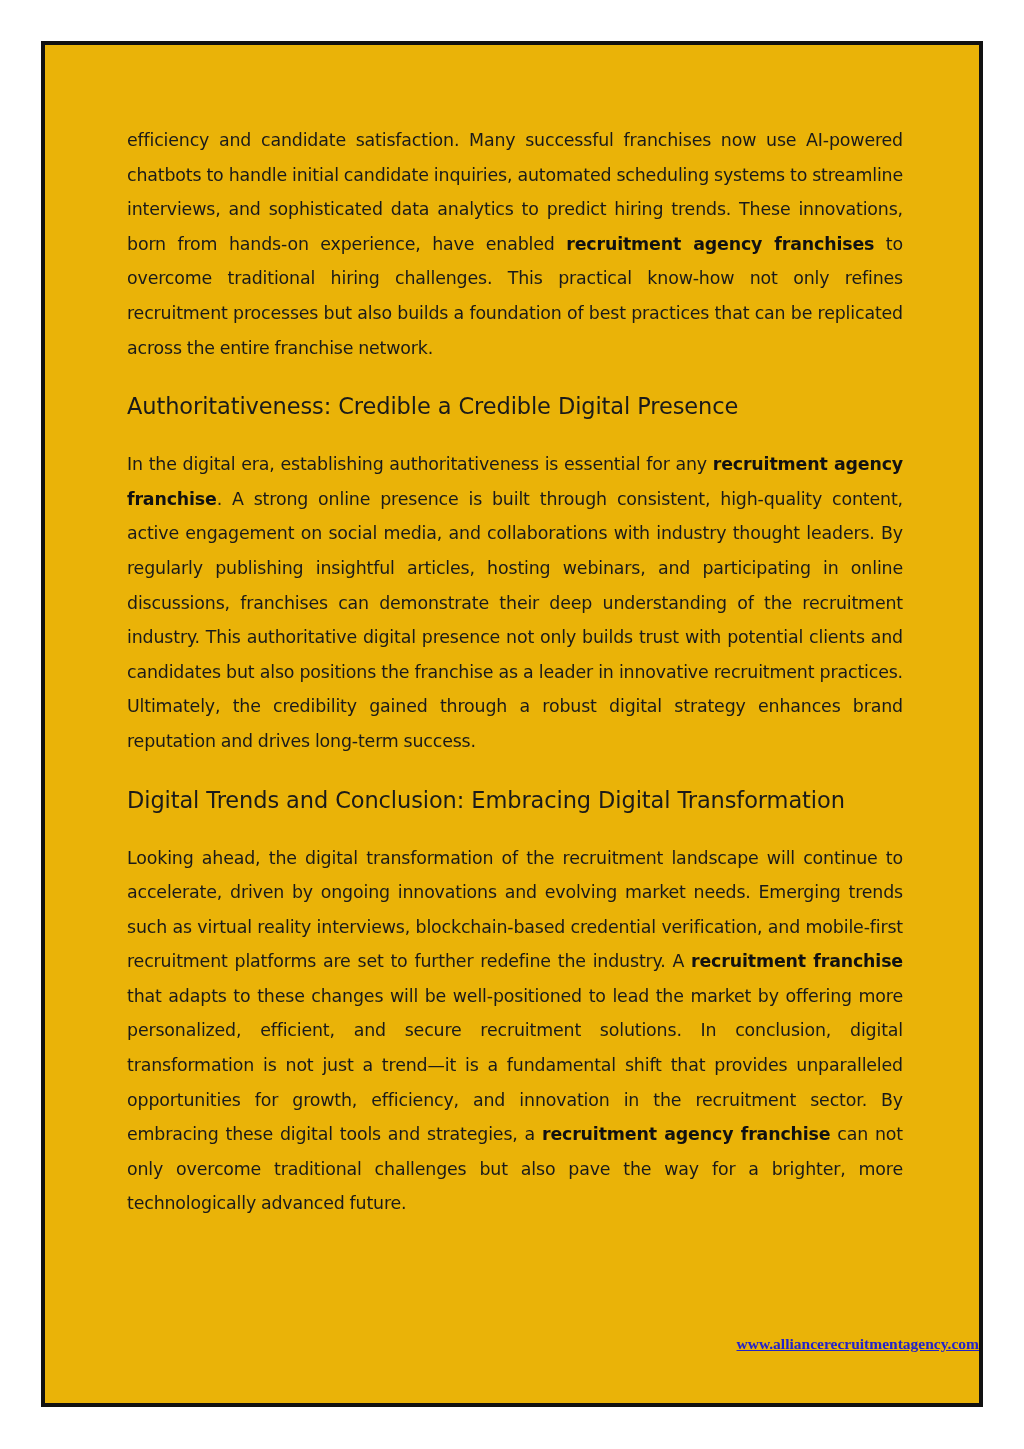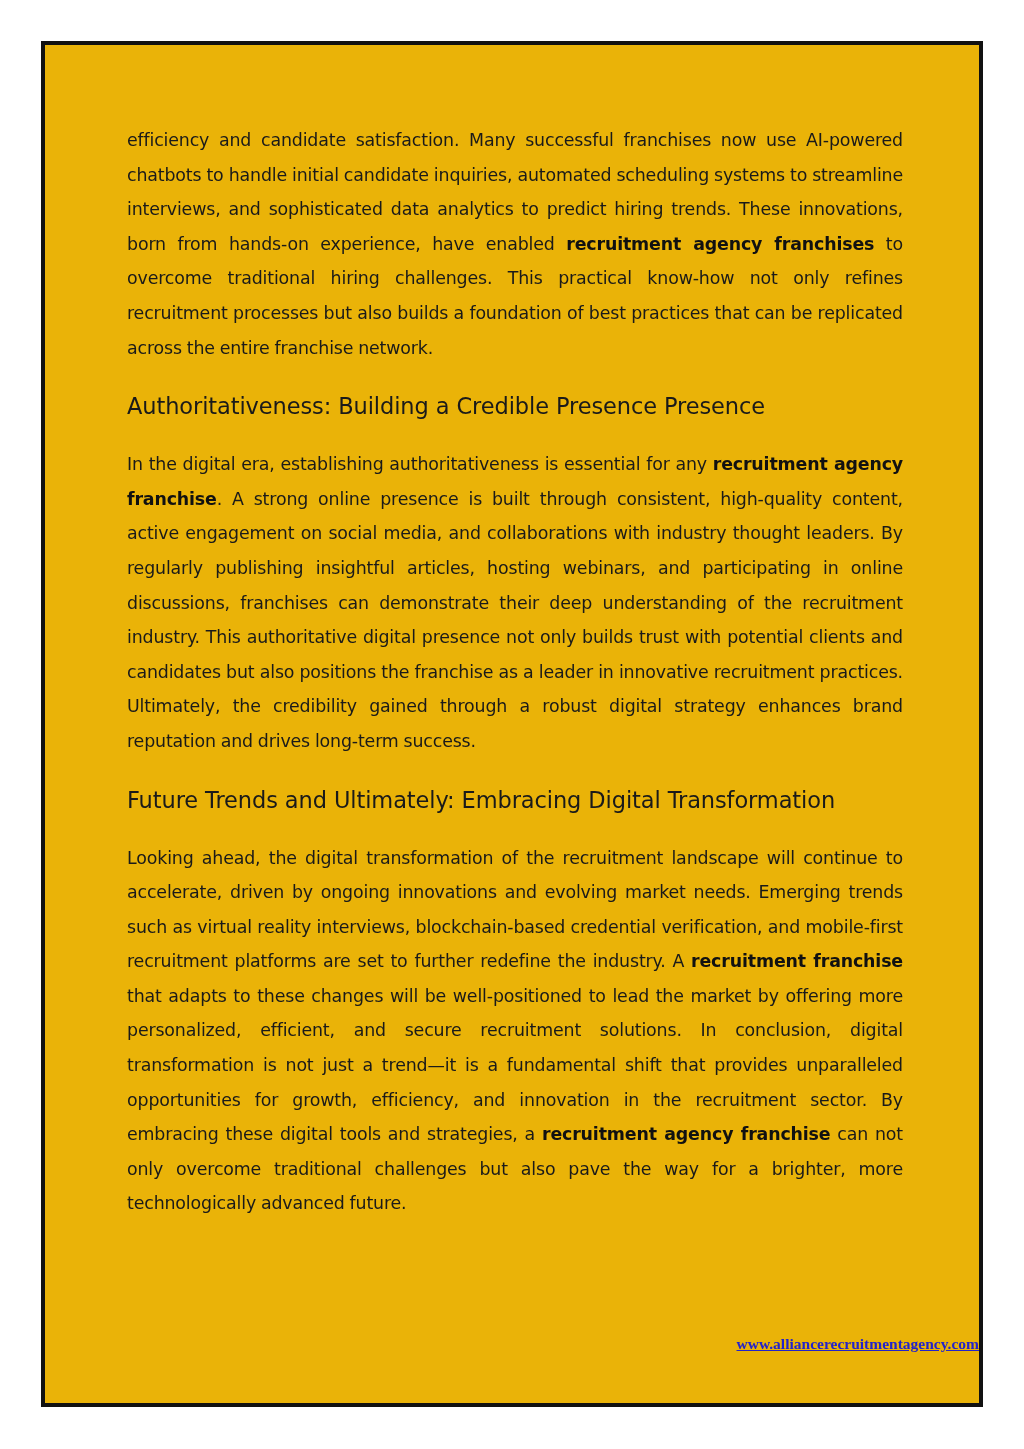--- a/index.html
+++ b/index.html
@@ -68,27 +68,27 @@
 </head>
 <body>
 
 <div class="page-frame">
   <div class="content">
 
     <p class="para">
       <span>efficiency and candidate satisfaction. Many successful franchises now use AI-powered chatbots to handle initial candidate inquiries, automated scheduling systems to streamline interviews, and sophisticated data analytics to predict hiring trends. These innovations, born from hands-on experience, have enabled </span><b>recruitment agency franchises</b><span> to overcome traditional hiring challenges. This practical know-how not only refines recruitment processes but also builds a foundation of best practices that can be replicated across the entire franchise network.</span>
     </p>
 
-    <h2 class="heading h1">Authoritativeness: Building a Credible Presence Presence</h2>
+    <h2 class="heading h1">Authoritativeness: Credible a Credible Digital Presence</h2>
 
     <p class="para">
       <span>In the digital era, establishing authoritativeness is essential for any </span><b>recruitment agency franchise</b><span>. A strong online presence is built through consistent, high-quality content, active engagement on social media, and collaborations with industry thought leaders. By regularly publishing insightful articles, hosting webinars, and participating in online discussions, franchises can demonstrate their deep understanding of the recruitment industry. This authoritative digital presence not only builds trust with potential clients and candidates but also positions the franchise as a leader in innovative recruitment practices. Ultimately, the credibility gained through a robust digital strategy enhances brand reputation and drives long-term success.</span>
     </p>
 
-    <h2 class="heading h2">Future Trends and Ultimately: Embracing Digital Transformation</h2>
+    <h2 class="heading h2">Digital Trends and Conclusion: Embracing Digital Transformation</h2>
 
     <p class="para">
       <span>Looking ahead, the digital transformation of the recruitment landscape will continue to accelerate, driven by ongoing innovations and evolving market needs. Emerging trends such as virtual reality interviews, blockchain-based credential verification, and mobile-first recruitment platforms are set to further redefine the industry. A </span><b>recruitment franchise</b><span> that adapts to these changes will be well-positioned to lead the market by offering more personalized, efficient, and secure recruitment solutions. In conclusion, digital transformation is not just a trend—it is a fundamental shift that provides unparalleled opportunities for growth, efficiency, and innovation in the recruitment sector. By embracing these digital tools and strategies, a </span><b>recruitment agency franchise</b><span> can not only overcome traditional challenges but also pave the way for a brighter, more technologically advanced future.</span>
     </p>
 
   </div>
 
   <a class="footer-link">www.alliancerecruitmentagency.com</a>
 </div>
 

